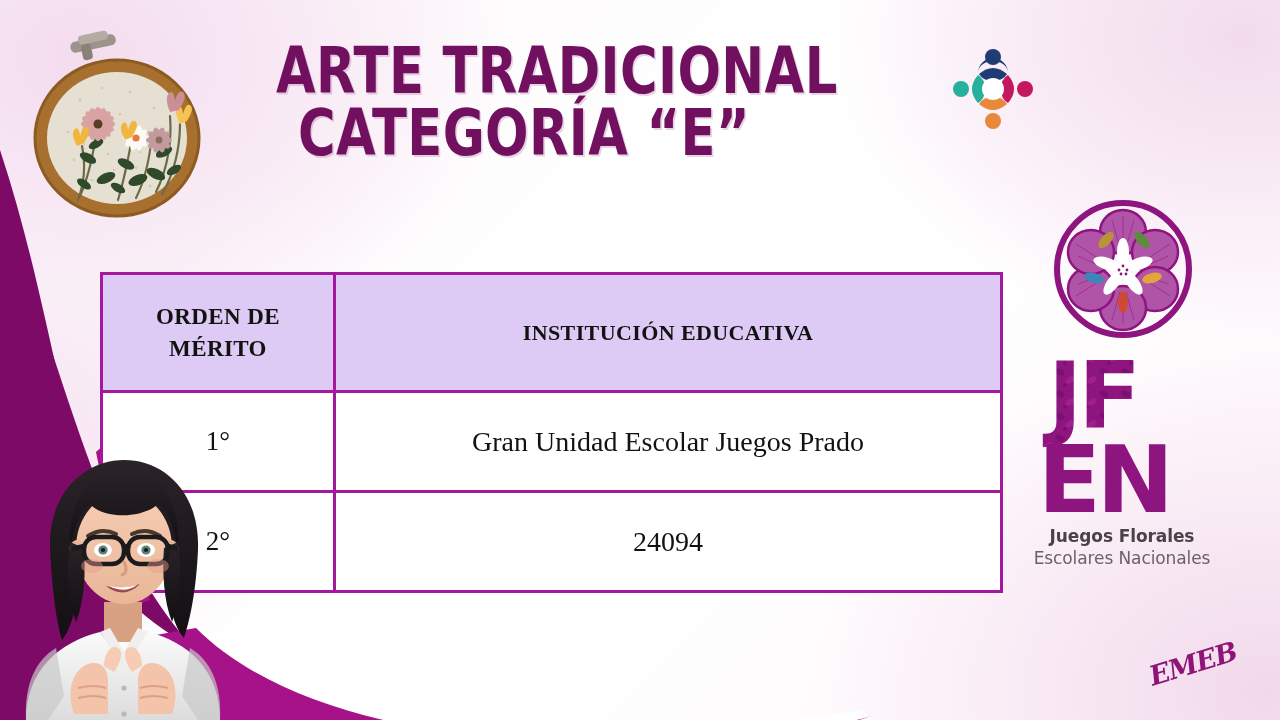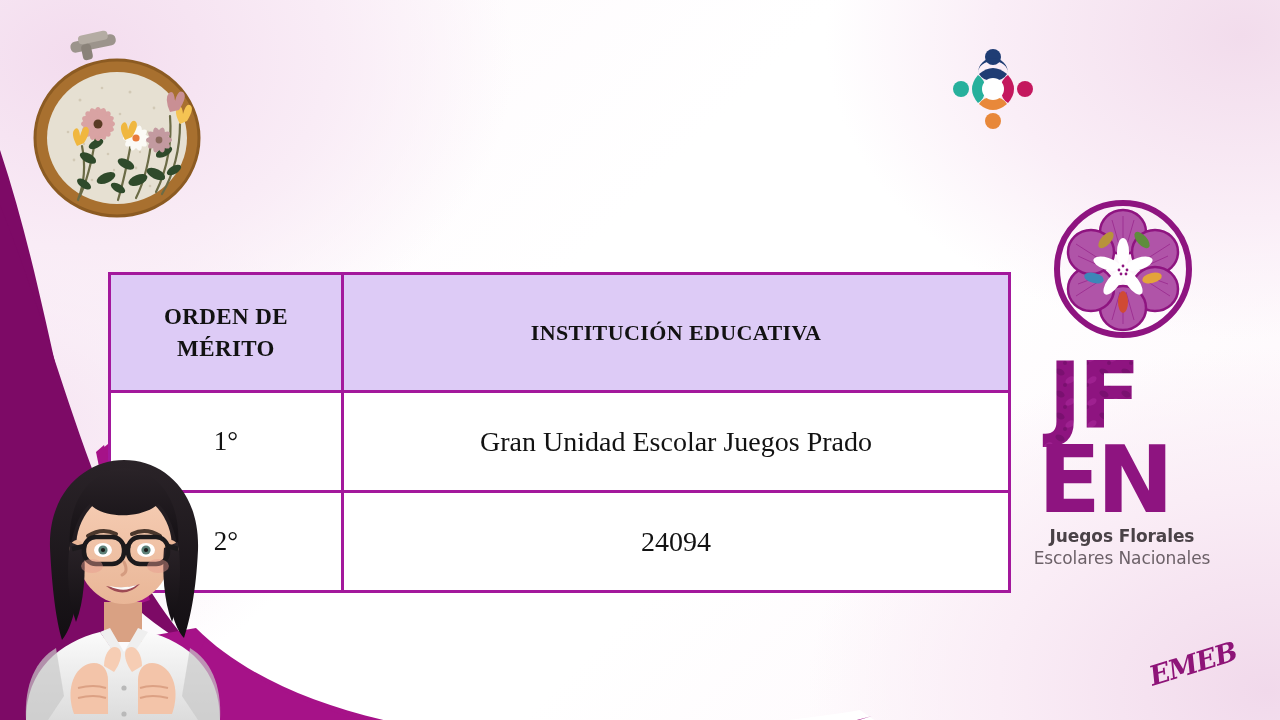--- a/index.html
+++ b/index.html
@@ -87,21 +87,21 @@
     position:absolute; left:1148px; top:648px; z-index:7;
     font-family:"DejaVu Serif", serif;
     font-style:italic; font-weight:700;
     font-size:27px; color:#8E1478;
     transform:rotate(-17deg);
     letter-spacing:-1px;
   }
 
   
   .results-table {
-    position:absolute; left:108px; top:272px;
+    position:absolute; left:100px; top:272px;
     width:900px;
     border-collapse:collapse;
     z-index:7;
     table-layout:fixed;
     background:rgba(255,255,255,.55);
   }
   .results-table th, .results-table td {
     border:3px solid #A3189C;
     font-family:"Liberation Serif", serif;
     color:#121212;
@@ -239,20 +239,24 @@
       <path d="M103,112 q-7,-13 -2,-17 q4,-3 5,7 q3,-11 7,-9 q5,3 -3,16 z"></path>
     </g>
     <g fill="#F5C453">
       <path d="M158,96 q-7,-13 -2,-17 q4,-3 5,7 q3,-11 7,-9 q5,3 -3,16 z"></path>
     </g>
     <g fill="#C98F94">
       <path d="M148,84 q-6,-14 -1,-19 q5,-4 6,8 q3,-12 8,-9 q5,4 -4,18 z"></path>
     </g>
   </svg>
 
+  <div class="title-block">
+    <div class="title-line" id="title-1">ARTE TRADICIONAL</div>
+    <div class="title-line" id="title-2">CATEGORÍA “E”</div>
+  </div>
 
   <div class="brand-ugel">
     <svg class="ugel-mark" viewBox="0 0 90 90" aria-hidden="true">
       <g fill="#1F3D74">
         <circle cx="45" cy="13" r="8"></circle>
         <path d="M30,33 a15,15 0 0 1 30,0 a15,12 0 0 0 -30,0 z" transform="translate(0,-4)"></path>
         <path d="M31,30 q14,-12 28,0 q-4,7 -14,7 q-10,0 -14,-7 z"></path>
       </g>
       <g fill="#C4185E">
         <circle cx="77" cy="45" r="8"></circle>

